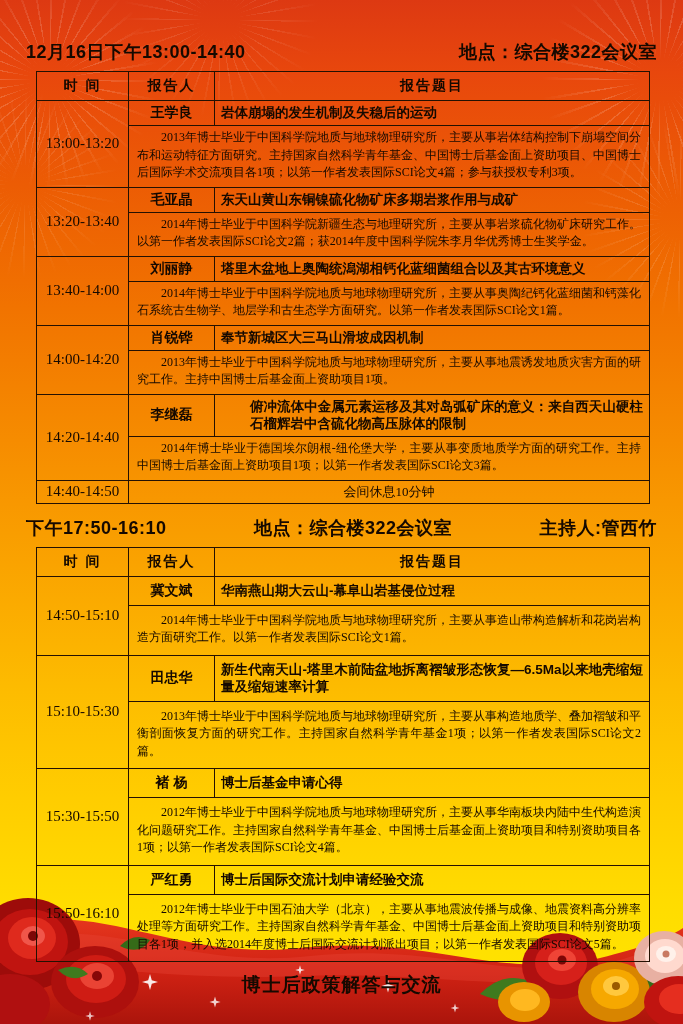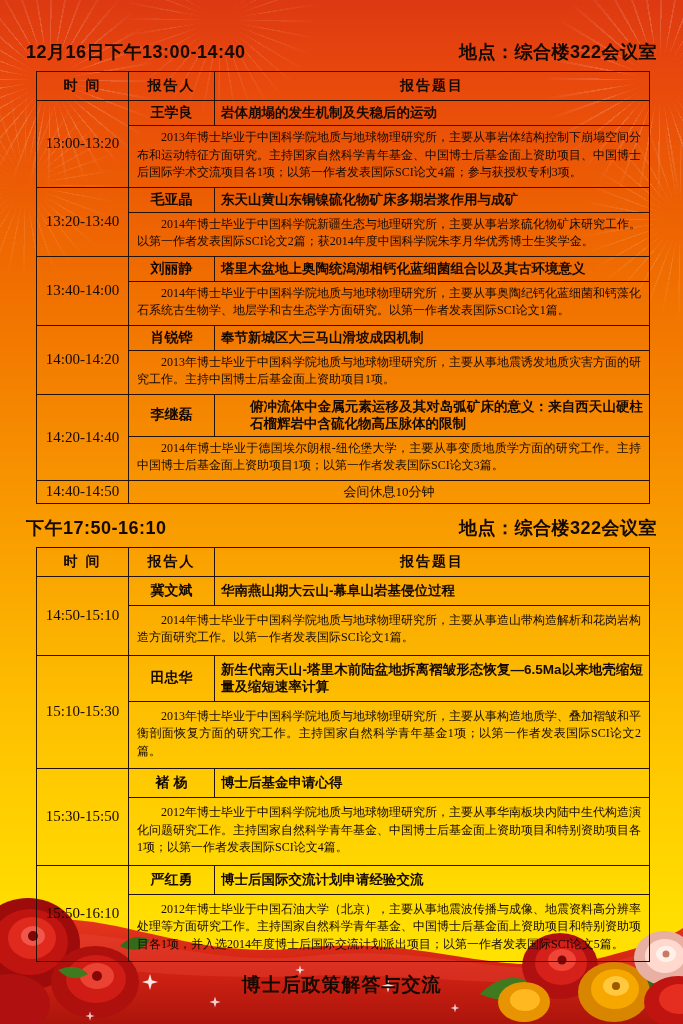--- a/index.html
+++ b/index.html
@@ -149,20 +149,21 @@
     <td class="break" colspan="2">会间休息10分钟</td>
   </tr>
 </tbody>
   </table>
 
 <div class="gap2"></div>
 
 <div class="session-head">
   <span>下午17:50-16:10</span>
   <span class="mid">地点：综合楼322会议室</span>
+  <span>主持人:管西竹</span>
 </div>
 
 <table class="sched tbl2">
   <colgroup>
       <col class="c-time">
       <col class="c-spk">
       <col class="c-ttl">
     </colgroup>
   <tbody>
       <tr>

